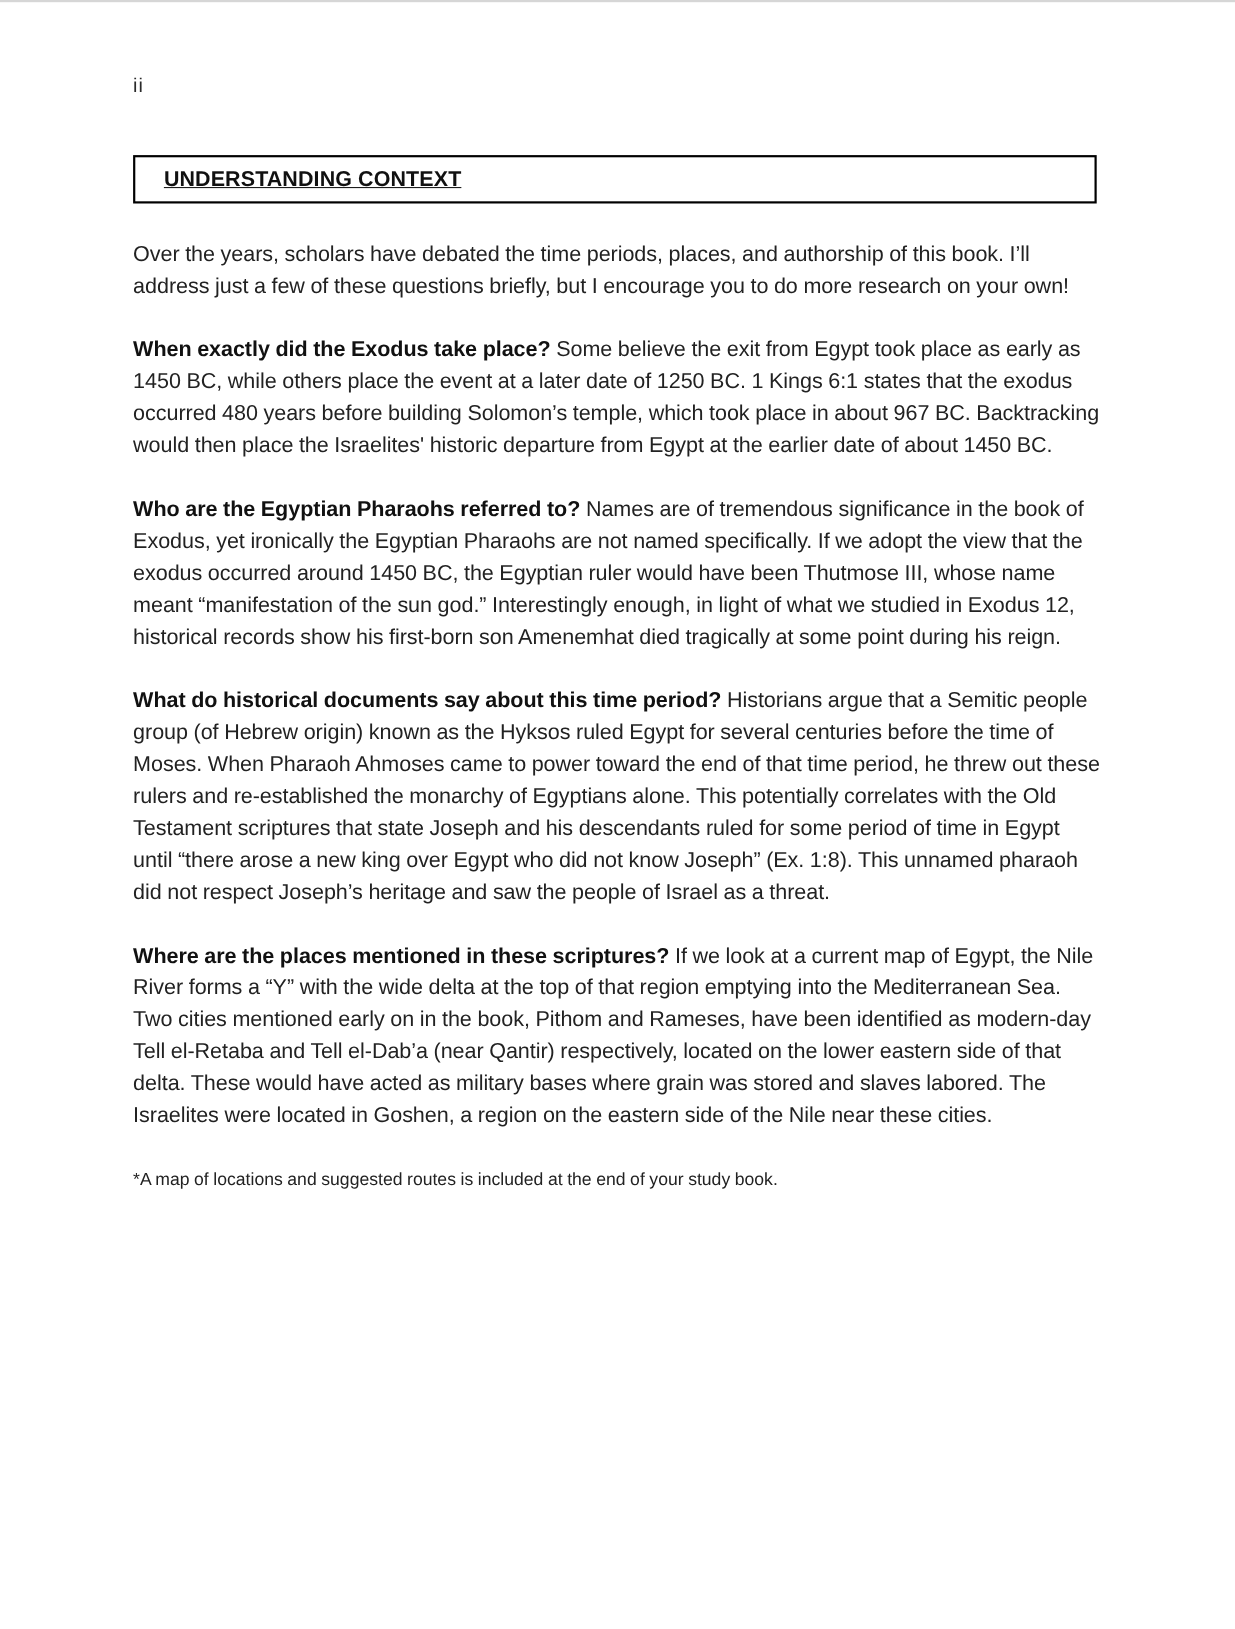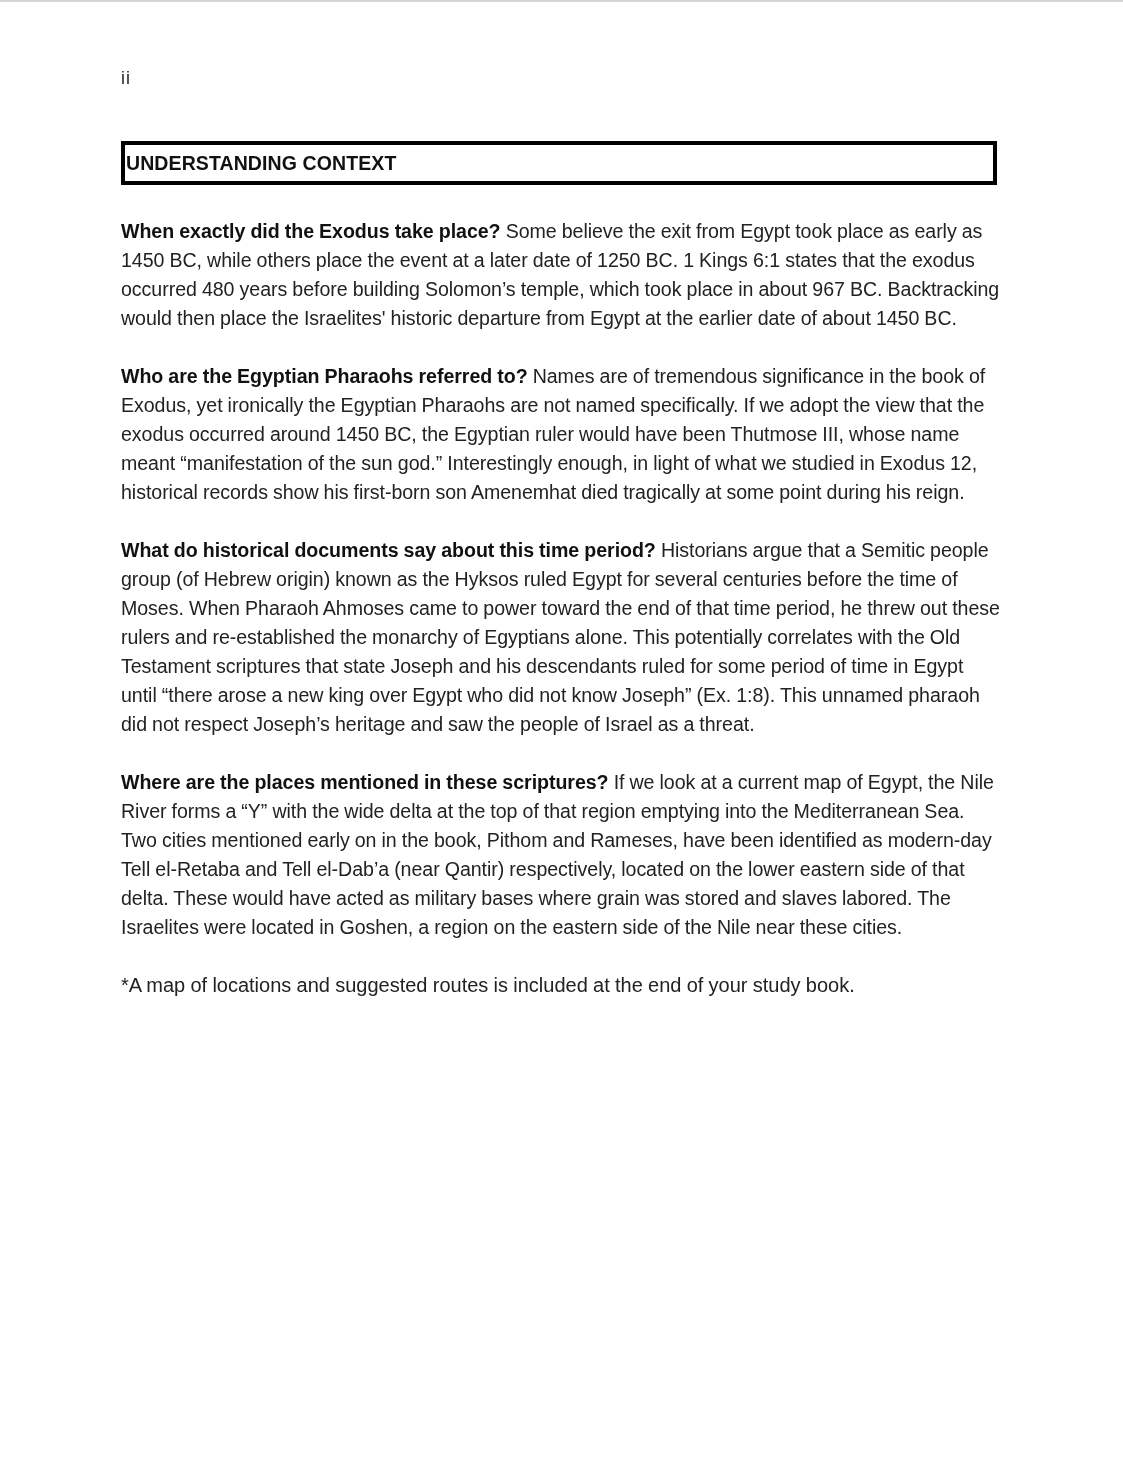--- a/index.html
+++ b/index.html
@@ -28,25 +28,26 @@
       font-size: 18px;
       color: #2a2a2a;
       letter-spacing: 1px;
     }
     .section-box {
       position: absolute;
       left: 121px;
       top: 141px;
       width: 876px;
       height: 44px;
-      border: 4px solid #000000;
+      border: 2px solid #000000;
       box-sizing: border-box;
       display: flex;
       align-items: center;
-      padding-left: 1px;
+      padding-left: 26px;
+      text-decoration: underline;
     }
     .section-title {
       font-size: 19.5px;
       font-weight: bold;
       color: #111111;
       letter-spacing: 0.1px;
     }
     .content {
       position: absolute;
       left: 121px;
@@ -59,39 +60,40 @@
       margin: 0 0 29px 0;
       color: #222222;
       letter-spacing: -0.05px;
       word-spacing: -0.3px;
     }
     .para .q {
       font-weight: bold;
       color: #111111;
     }
     .note {
-      font-size: 20px;
+      font-size: 16px;
       line-height: 29px;
       margin: 0;
       color: #222222;
       word-spacing: -0.3px;
     }
   </style>
 </head>
 <body>
 
 <div class="top-rule"></div>
 
 <div class="page-number">ii</div>
 
 <div class="section-box">
   <span class="section-title">UNDERSTANDING CONTEXT</span>
 </div>
 
 <div class="content">
+  <p class="para">Over the years, scholars have debated the time periods, places, and authorship of this book. I’ll address just a few of these questions briefly, but I encourage you to do more research on your own!</p>
 
   <p class="para"><span class="q">When exactly did the Exodus take place?</span><span> Some believe the exit from Egypt took place as early as 1450 BC, while others place the event at a later date of 1250 BC. 1 Kings 6:1 states that the exodus occurred 480 years before building Solomon’s temple, which took place in about 967 BC. Backtracking would then place the Israelites' historic departure from Egypt at the earlier date of about 1450 BC.</span></p>
 
   <p class="para"><span class="q">Who are the Egyptian Pharaohs referred to?</span><span> Names are of tremendous significance in the book of Exodus, yet ironically the Egyptian Pharaohs are not named specifically. If we adopt the view that the exodus occurred around 1450 BC, the Egyptian ruler would have been Thutmose III, whose name meant “manifestation of the sun god.” Interestingly enough, in light of what we studied in Exodus 12, historical records show his first-born son Amenemhat died tragically at some point during his reign.</span></p>
 
   <p class="para"><span class="q">What do historical documents say about this time period?</span><span> Historians argue that a Semitic people group (of Hebrew origin) known as the Hyksos ruled Egypt for several centuries before the time of Moses. When Pharaoh Ahmoses came to power toward the end of that time period, he threw out these rulers and re-established the monarchy of Egyptians alone. This potentially correlates with the Old Testament scriptures that state Joseph and his descendants ruled for some period of time in Egypt until “there arose a new king over Egypt who did not know Joseph” (Ex. 1:8). This unnamed pharaoh did not respect Joseph’s heritage and saw the people of Israel as a threat.</span></p>
 
   <p class="para"><span class="q">Where are the places mentioned in these scriptures?</span><span> If we look at a current map of Egypt, the Nile River forms a “Y” with the wide delta at the top of that region emptying into the Mediterranean Sea. Two cities mentioned early on in the book, Pithom and Rameses, have been identified as modern-day Tell el-Retaba and Tell el-Dab’a (near Qantir) respectively, located on the lower eastern side of that delta. These would have acted as military bases where grain was stored and slaves labored. The Israelites were located in Goshen, a region on the eastern side of the Nile near these cities.</span></p>
 
   <p class="note">*A map of locations and suggested routes is included at the end of your study book.</p>

